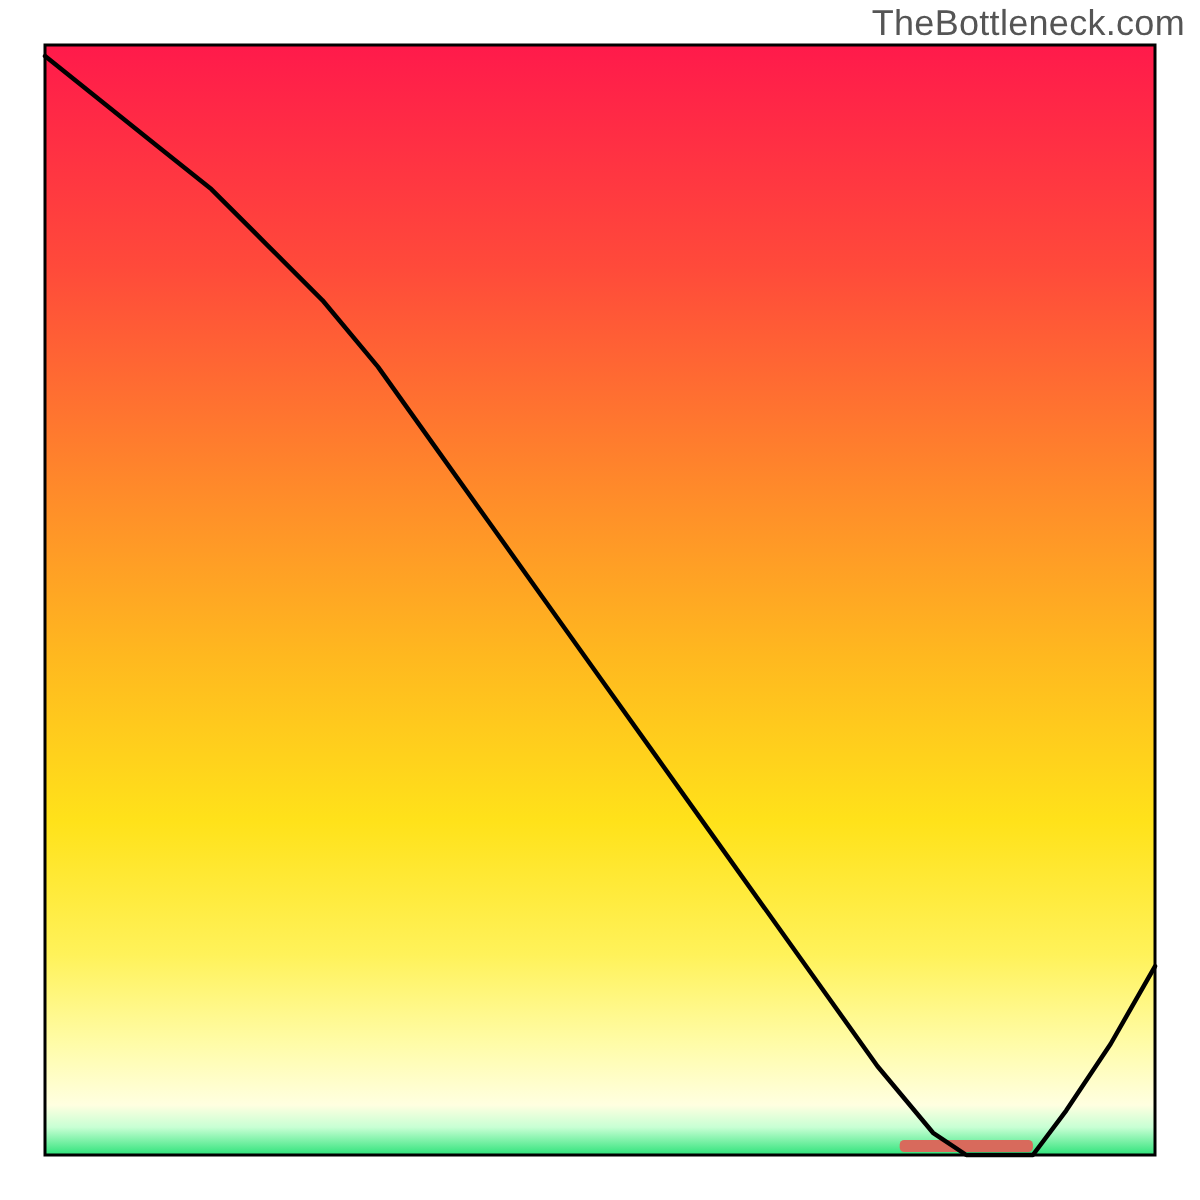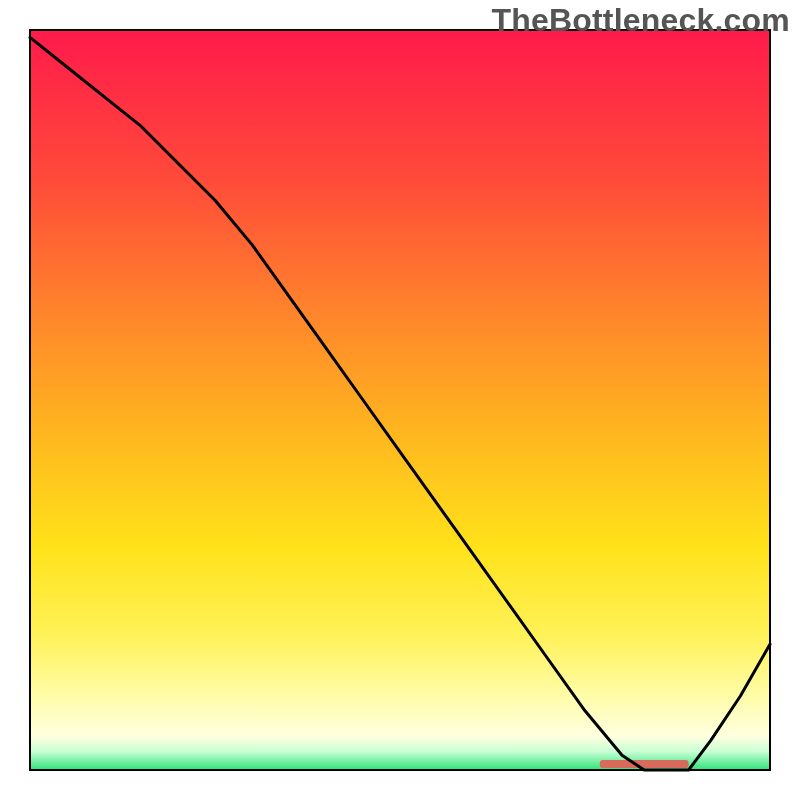--- a/index.html
+++ b/index.html
@@ -13,22 +13,22 @@
   }
   .container {
     position: relative;
     width: 800px;
     height: 800px;
   }
   .watermark {
     position: absolute;
     top: 2px;
     right: 10px;
-    font-size: 32px;
-    font-weight: 700;
+    font-size: 24px;
+    font-weight: 400;
     color: #555555;
     letter-spacing: 0.2px;
     z-index: 10;
   }
   svg.chart {
     position: absolute;
     left: 0;
     top: 0;
   }
 </style>

